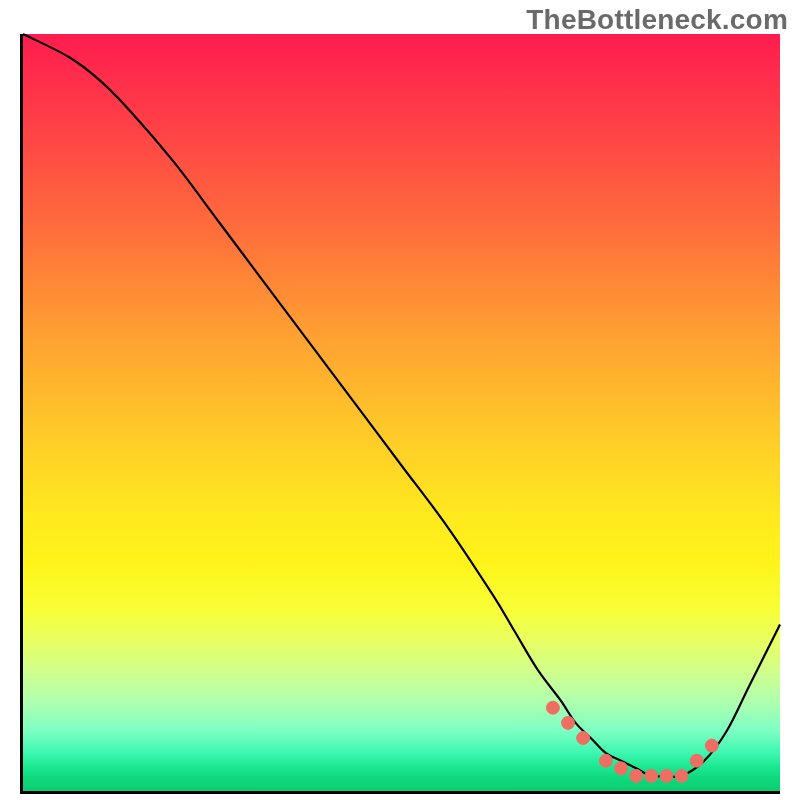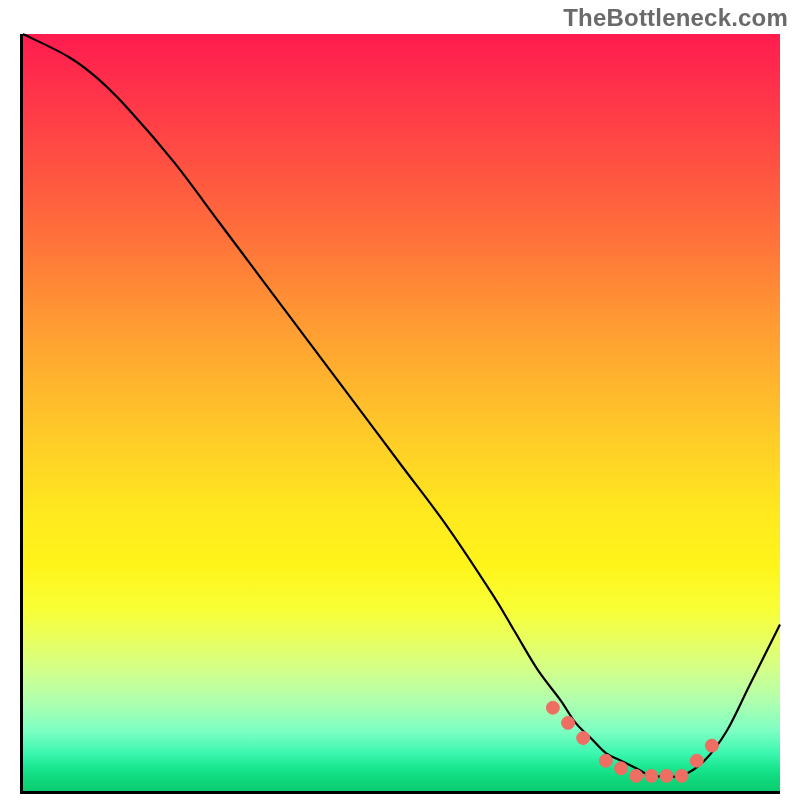--- a/index.html
+++ b/index.html
@@ -13,21 +13,21 @@
   }
   .stage {
     position: relative;
     width: 800px;
     height: 800px;
   }
   .watermark {
     position: absolute;
     top: 4px;
     right: 12px;
-    font-size: 24px;
+    font-size: 28px;
     font-weight: 600;
     color: #6a6a6a;
     letter-spacing: 0.2px;
     user-select: none;
     text-align: center;
   }
   .plot {
     position: absolute;
     left: 20px;
     top: 34px;

